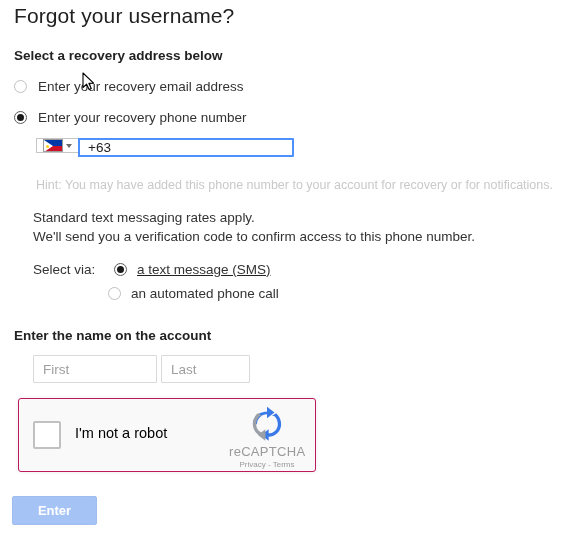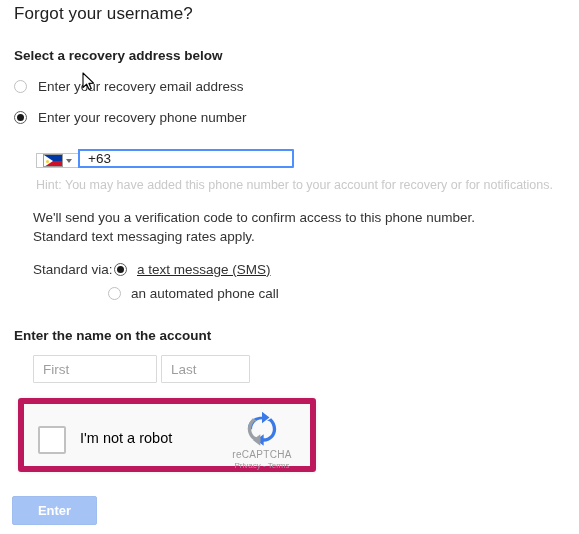--- a/index.html
+++ b/index.html
@@ -21,21 +21,21 @@
     left: 0; top: 0;
     width: 579px;
     height: 534px;
   }
 
   
   .title {
     position: absolute;
     left: 14px;
     top: 4px;
-    font-size: 17px;
+    font-size: 21px;
     font-weight: normal;
     color: #212121;
     letter-spacing: 0.1px;
     white-space: nowrap;
   }
 
   
   .section-heading {
     position: absolute;
     font-size: 13.5px;
@@ -85,21 +85,21 @@
     color: #333333;
     margin-left: 11px;
   }
 
   
   .phone-group {
     position: absolute;
     left: 36px;
     top: 138px;
     display: flex;
-    align-items: flex-end;
+    align-items: flex-start;
     height: 30px;
   }
   .country-select {
     width: 42px;
     box-sizing: border-box;
     border: 1px solid #c6c6c6;
     border-right: none;
     background: #ffffff;
     display: flex;
     align-items: center;
@@ -223,21 +223,21 @@
 
   
   .recaptcha {
     position: absolute;
     left: 18px;
     top: 398px;
     width: 298px;
     height: 74px;
     box-sizing: border-box;
     background: #f9f9f9;
-    border: 6px solid #be185d;
+    border: 1px solid #be185d;
     border-radius: 3px;
     box-shadow: 0 0 4px rgba(0,0,0,0.08);
   }
   .rc-checkbox {
     position: absolute;
     left: 14px;
     top: 22px;
     width: 28px;
     height: 28px;
     box-sizing: border-box;
@@ -260,21 +260,21 @@
     width: 76px;
     text-align: center;
   }
   .rc-logo {
     width: 42px;
     height: 40px;
     margin: 0 auto;
     display: block;
   }
   .rc-name {
-    font-size: 10px;
+    font-size: 13px;
     color: #9a9a9a;
     letter-spacing: 0.3px;
     margin-top: -1px;
   }
   .rc-links {
     font-size: 8px;
     color: #9a9a9a;
     margin-top: 1px;
   }
 
@@ -334,25 +334,25 @@
         <span class="sun"></span>
       </span>
       <span class="caret"></span>
     </div>
     <input class="phone-input" type="text" value="+63" style="">
   </div>
 
   <div class="hint">Hint: You may have added this phone number to your account for recovery or for notifications.</div>
 
   <div class="info">
+    <div>Standard text messaging rates apply.</div>
     <div>We'll send you a verification code to confirm access to this phone number.</div>
-    <div>Standard text messaging rates apply.</div>
-  </div>
-
-  <div class="receive-label">Standard via:</div>
+  </div>
+
+  <div class="receive-label">Select via:</div>
 
   <div class="receive-row" id="receive-sms">
     <span class="radio on"></span>
     <span class="radio-label">a text message (SMS)</span>
   </div>
 
   <div class="receive-row" id="receive-call">
     <span class="radio off"></span>
     <span class="radio-label">an automated phone call</span>
   </div>

